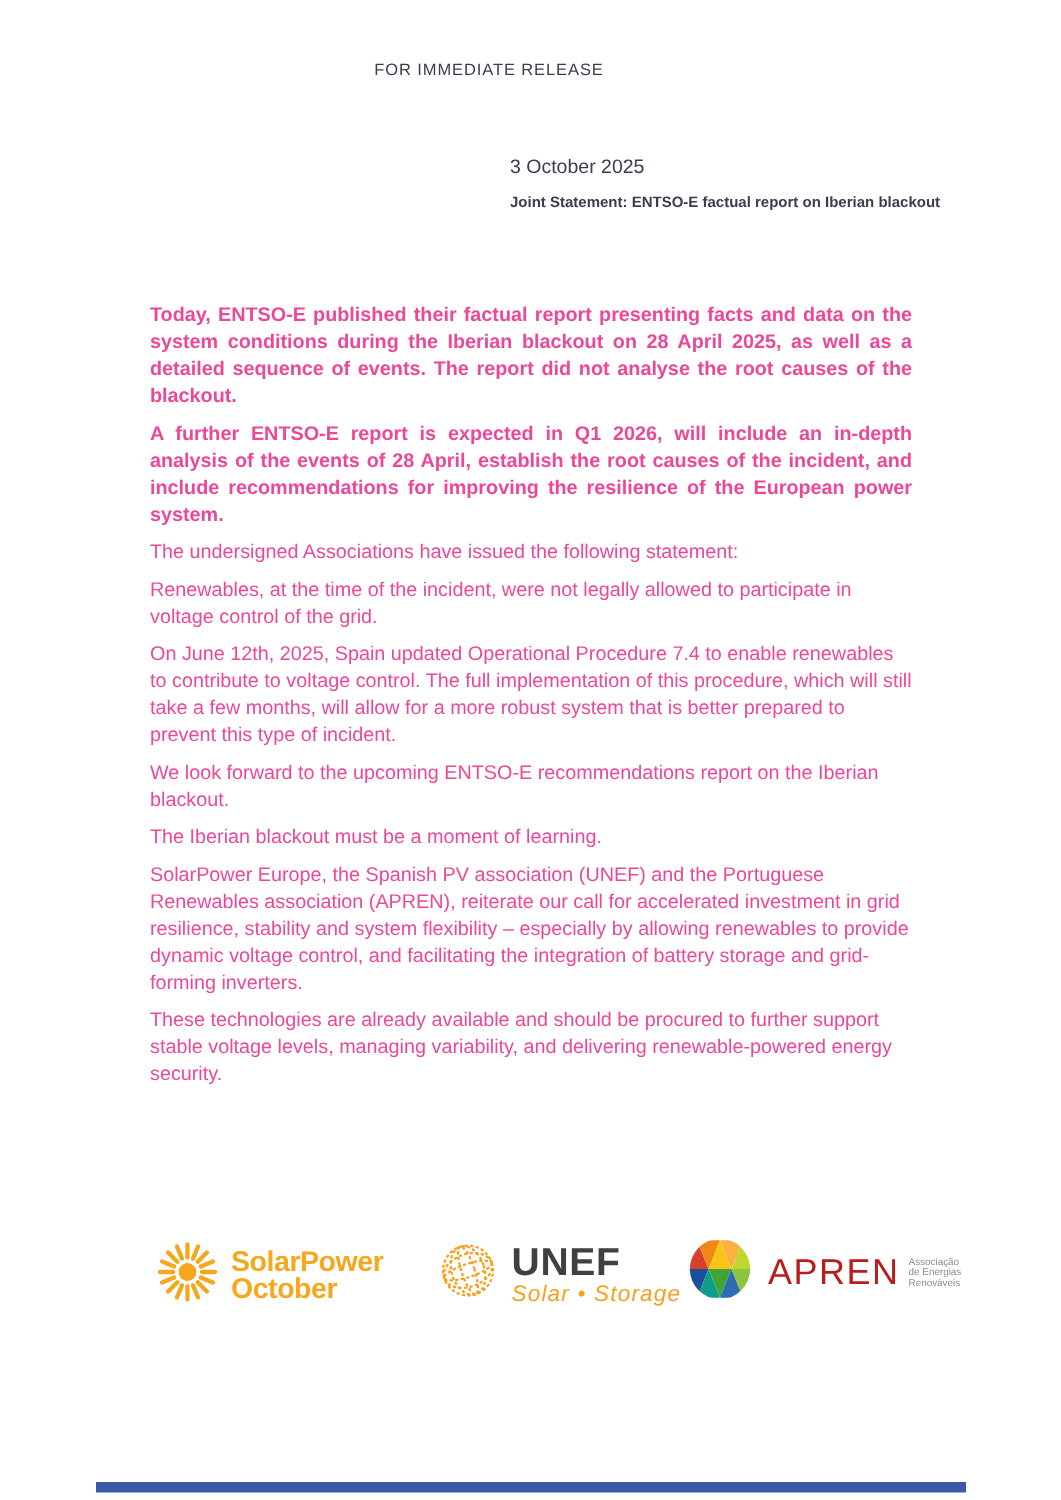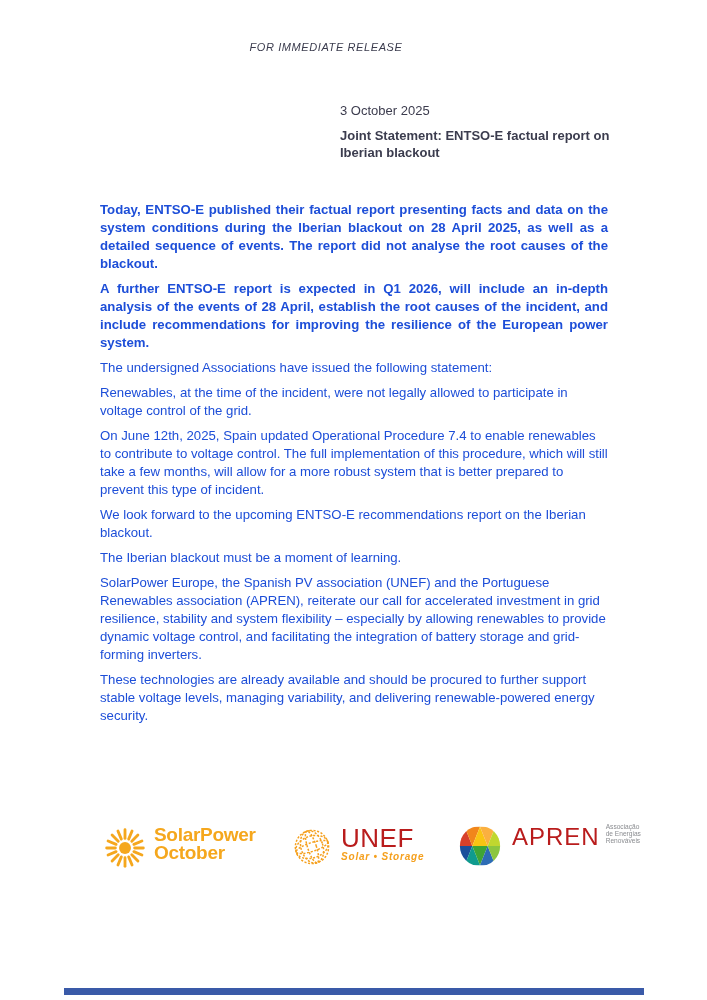--- a/index.html
+++ b/index.html
@@ -11,83 +11,82 @@
     color: #3c3c4e;
     overflow: hidden;
   }
   .release-line {
     position: absolute;
     top: 41px; left: 0; width: 652px;
     text-align: center;
     font-size: 11px;
     letter-spacing: 0.6px;
     color: #3b3c4e;
-    font-style: italic;
   }
   .headline-block {
     position: absolute;
     left: 340px; top: 103px;
     width: 300px;
   }
   .date-line {
     font-size: 13px;
     color: #3c3c4e;
     margin-bottom: 9px;
   }
   .doc-title {
-    font-size: 13px;
+    font-size: 10px;
     font-weight: bold;
     line-height: 17px;
     max-width: 292px;
     color: #3b3c4e;
   }
   .content {
     position: absolute;
     left: 100px; top: 201px;
     width: 508px;
   }
   .content p.para {
     font-size: 13.2px;
     line-height: 18px;
     margin-bottom: 7px;
-    color: #1d4ed8;
+    color: #ec4899;
     text-align: left;
   }
   .content p.para.bold { font-weight: bold; }
   .content p.para.justify { text-align: justify; }
   .logos-row {
     position: absolute;
     left: 0; top: 820px; width: 707px; height: 70px;
   }
-  .logo-group { position: absolute; display: flex; }
+  .logo-group { position: absolute; display: flex; align-items: center; }
 
   
   .logo-solarpower { left: 103px; top: 6px; }
   .sp-text {
     margin-left: 7px;
     font-weight: bold;
     font-size: 19px;
     line-height: 18px;
     letter-spacing: -0.3px;
     color: #F5A71D;
   }
   
   .logo-unef { left: 291px; top: 6px; }
   .unef-text { margin-left: 8px; }
   .unef-name {
-    font-weight: normal;
+    font-weight: bold;
     font-size: 26px;
     line-height: 24px;
     letter-spacing: 0.5px;
-    color: #b91c1c;
+    color: #404040;
   }
   .unef-tagline {
-    font-weight: bold;
+    font-weight: normal;
     font-style: italic;
-    font-size: 10px;
+    font-size: 15px;
     letter-spacing: 0.8px;
     color: #F5A01E;
     margin-top: 1px;
   }
   
   .logo-apren { left: 457px; top: 3px; }
   .apren-name {
     margin-left: 9px;
     font-size: 24px;
     letter-spacing: 1px;

